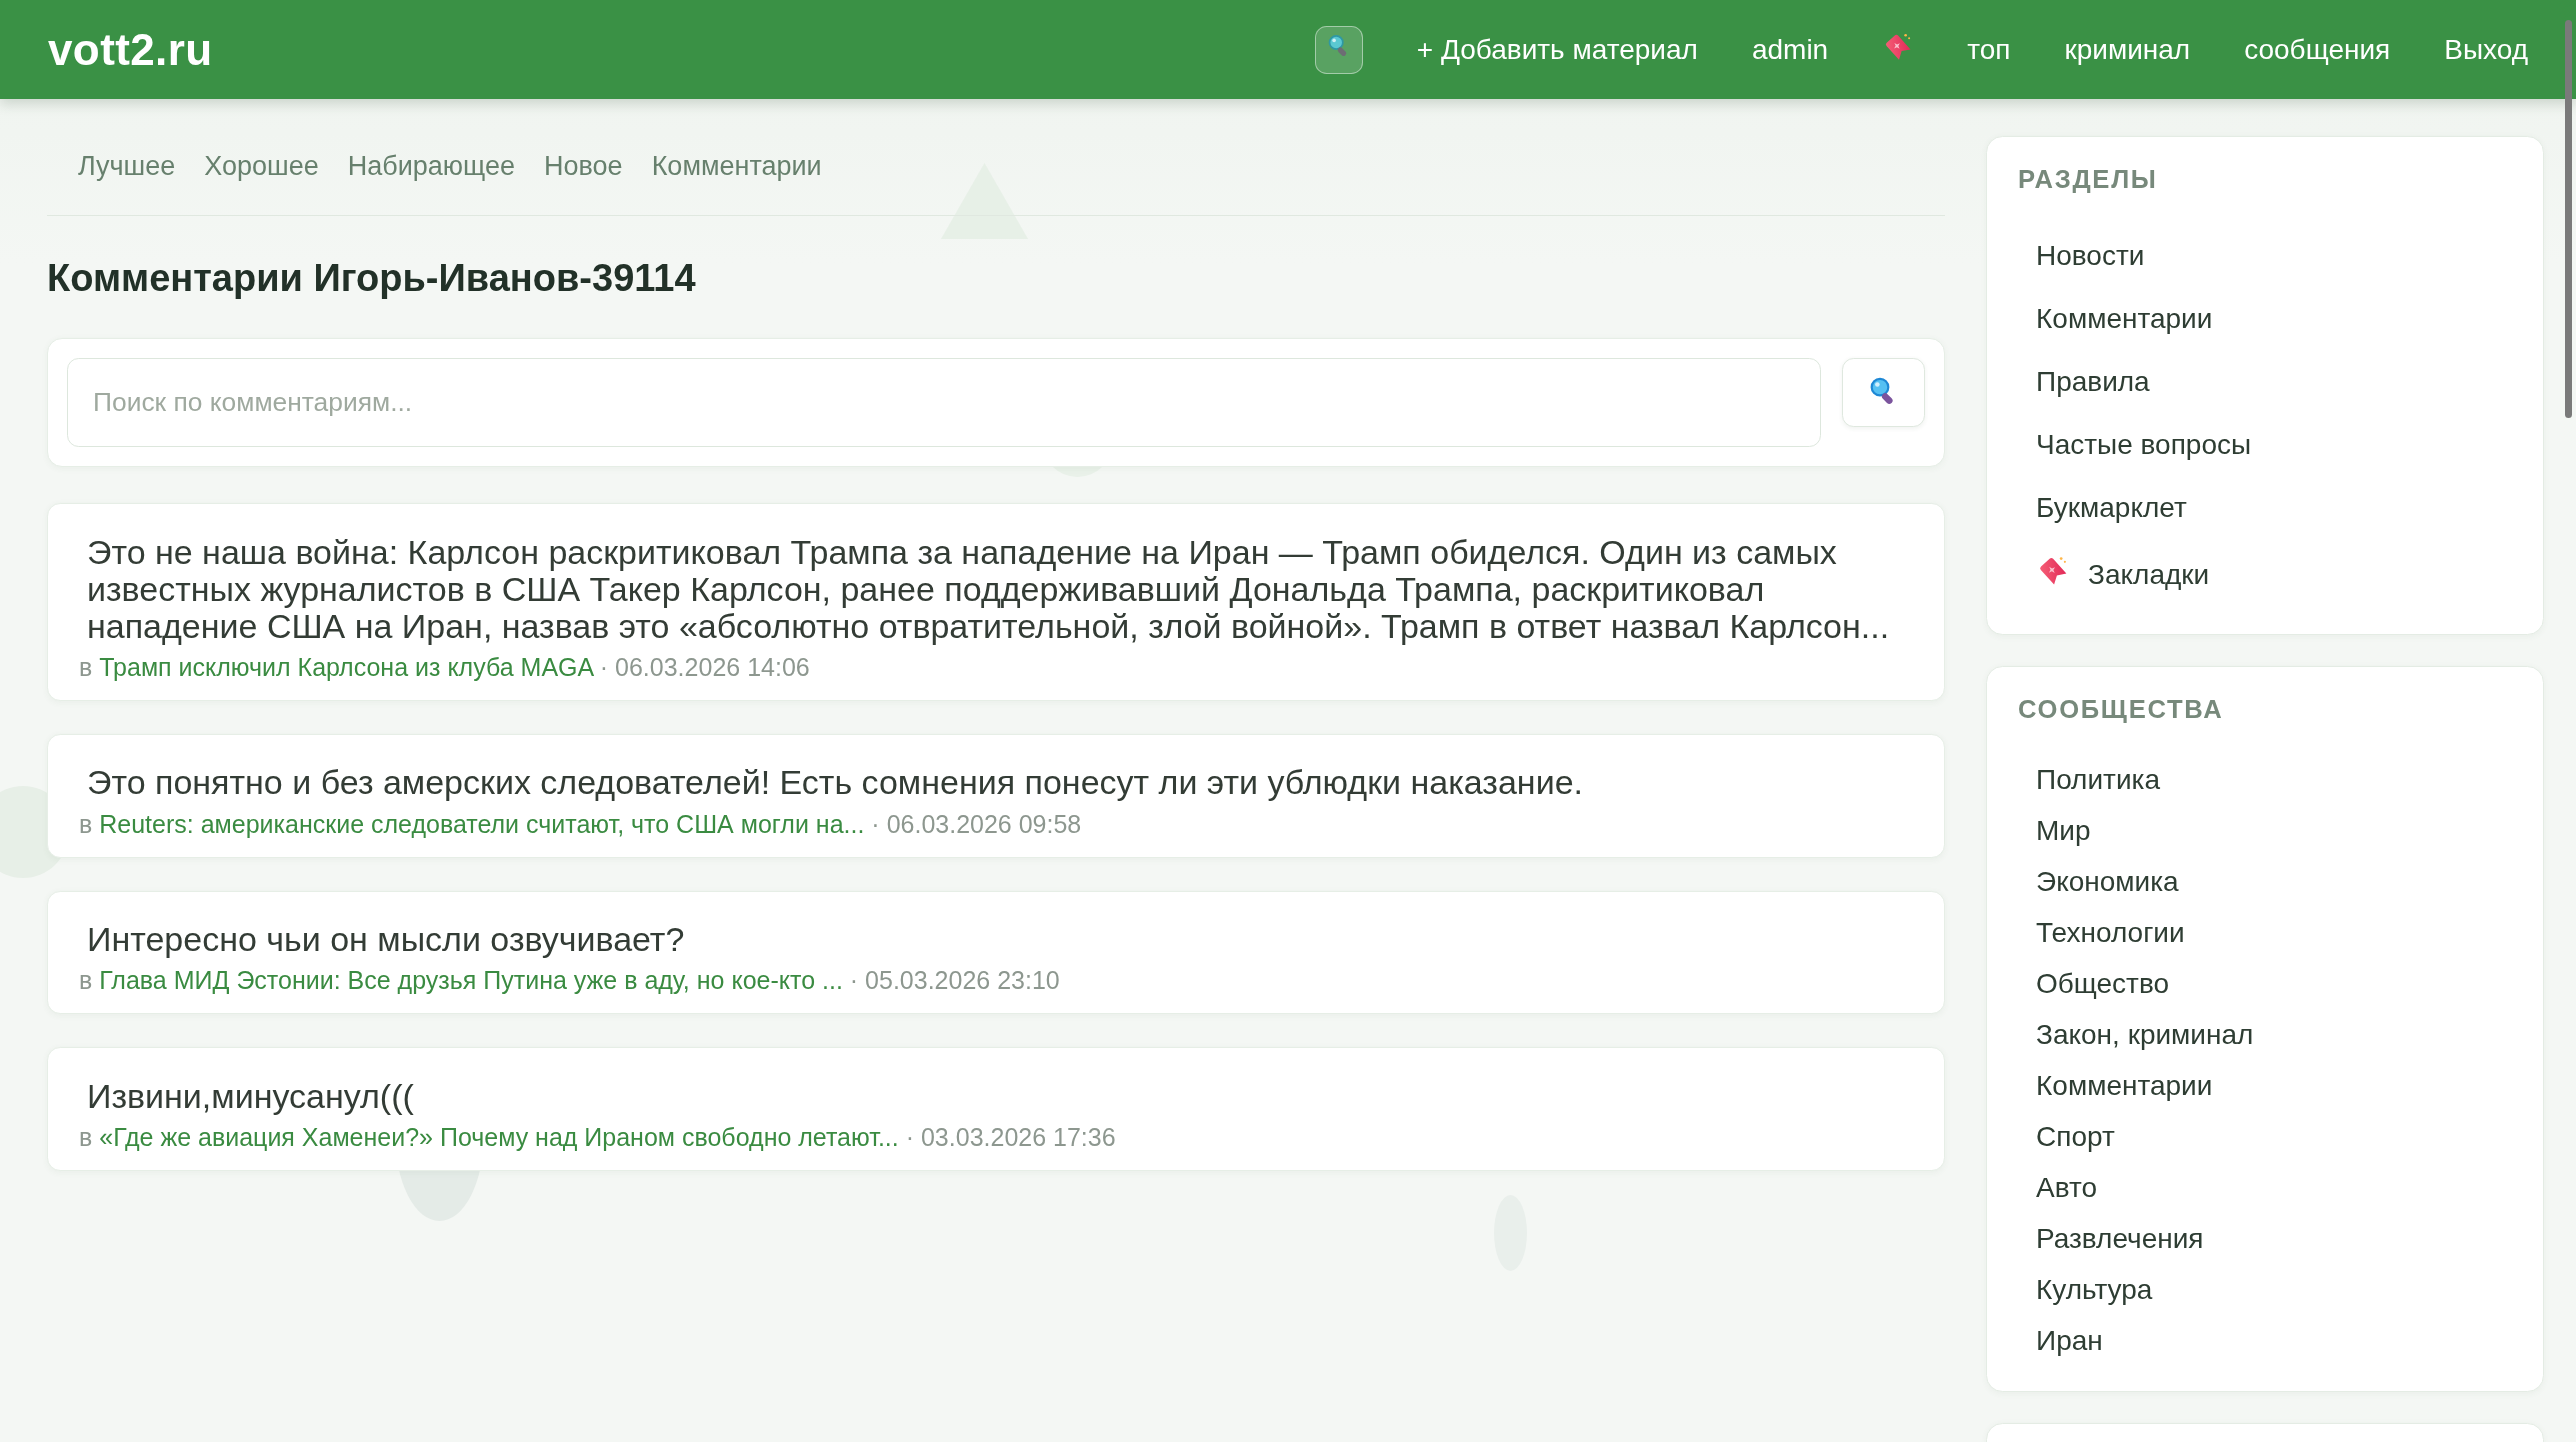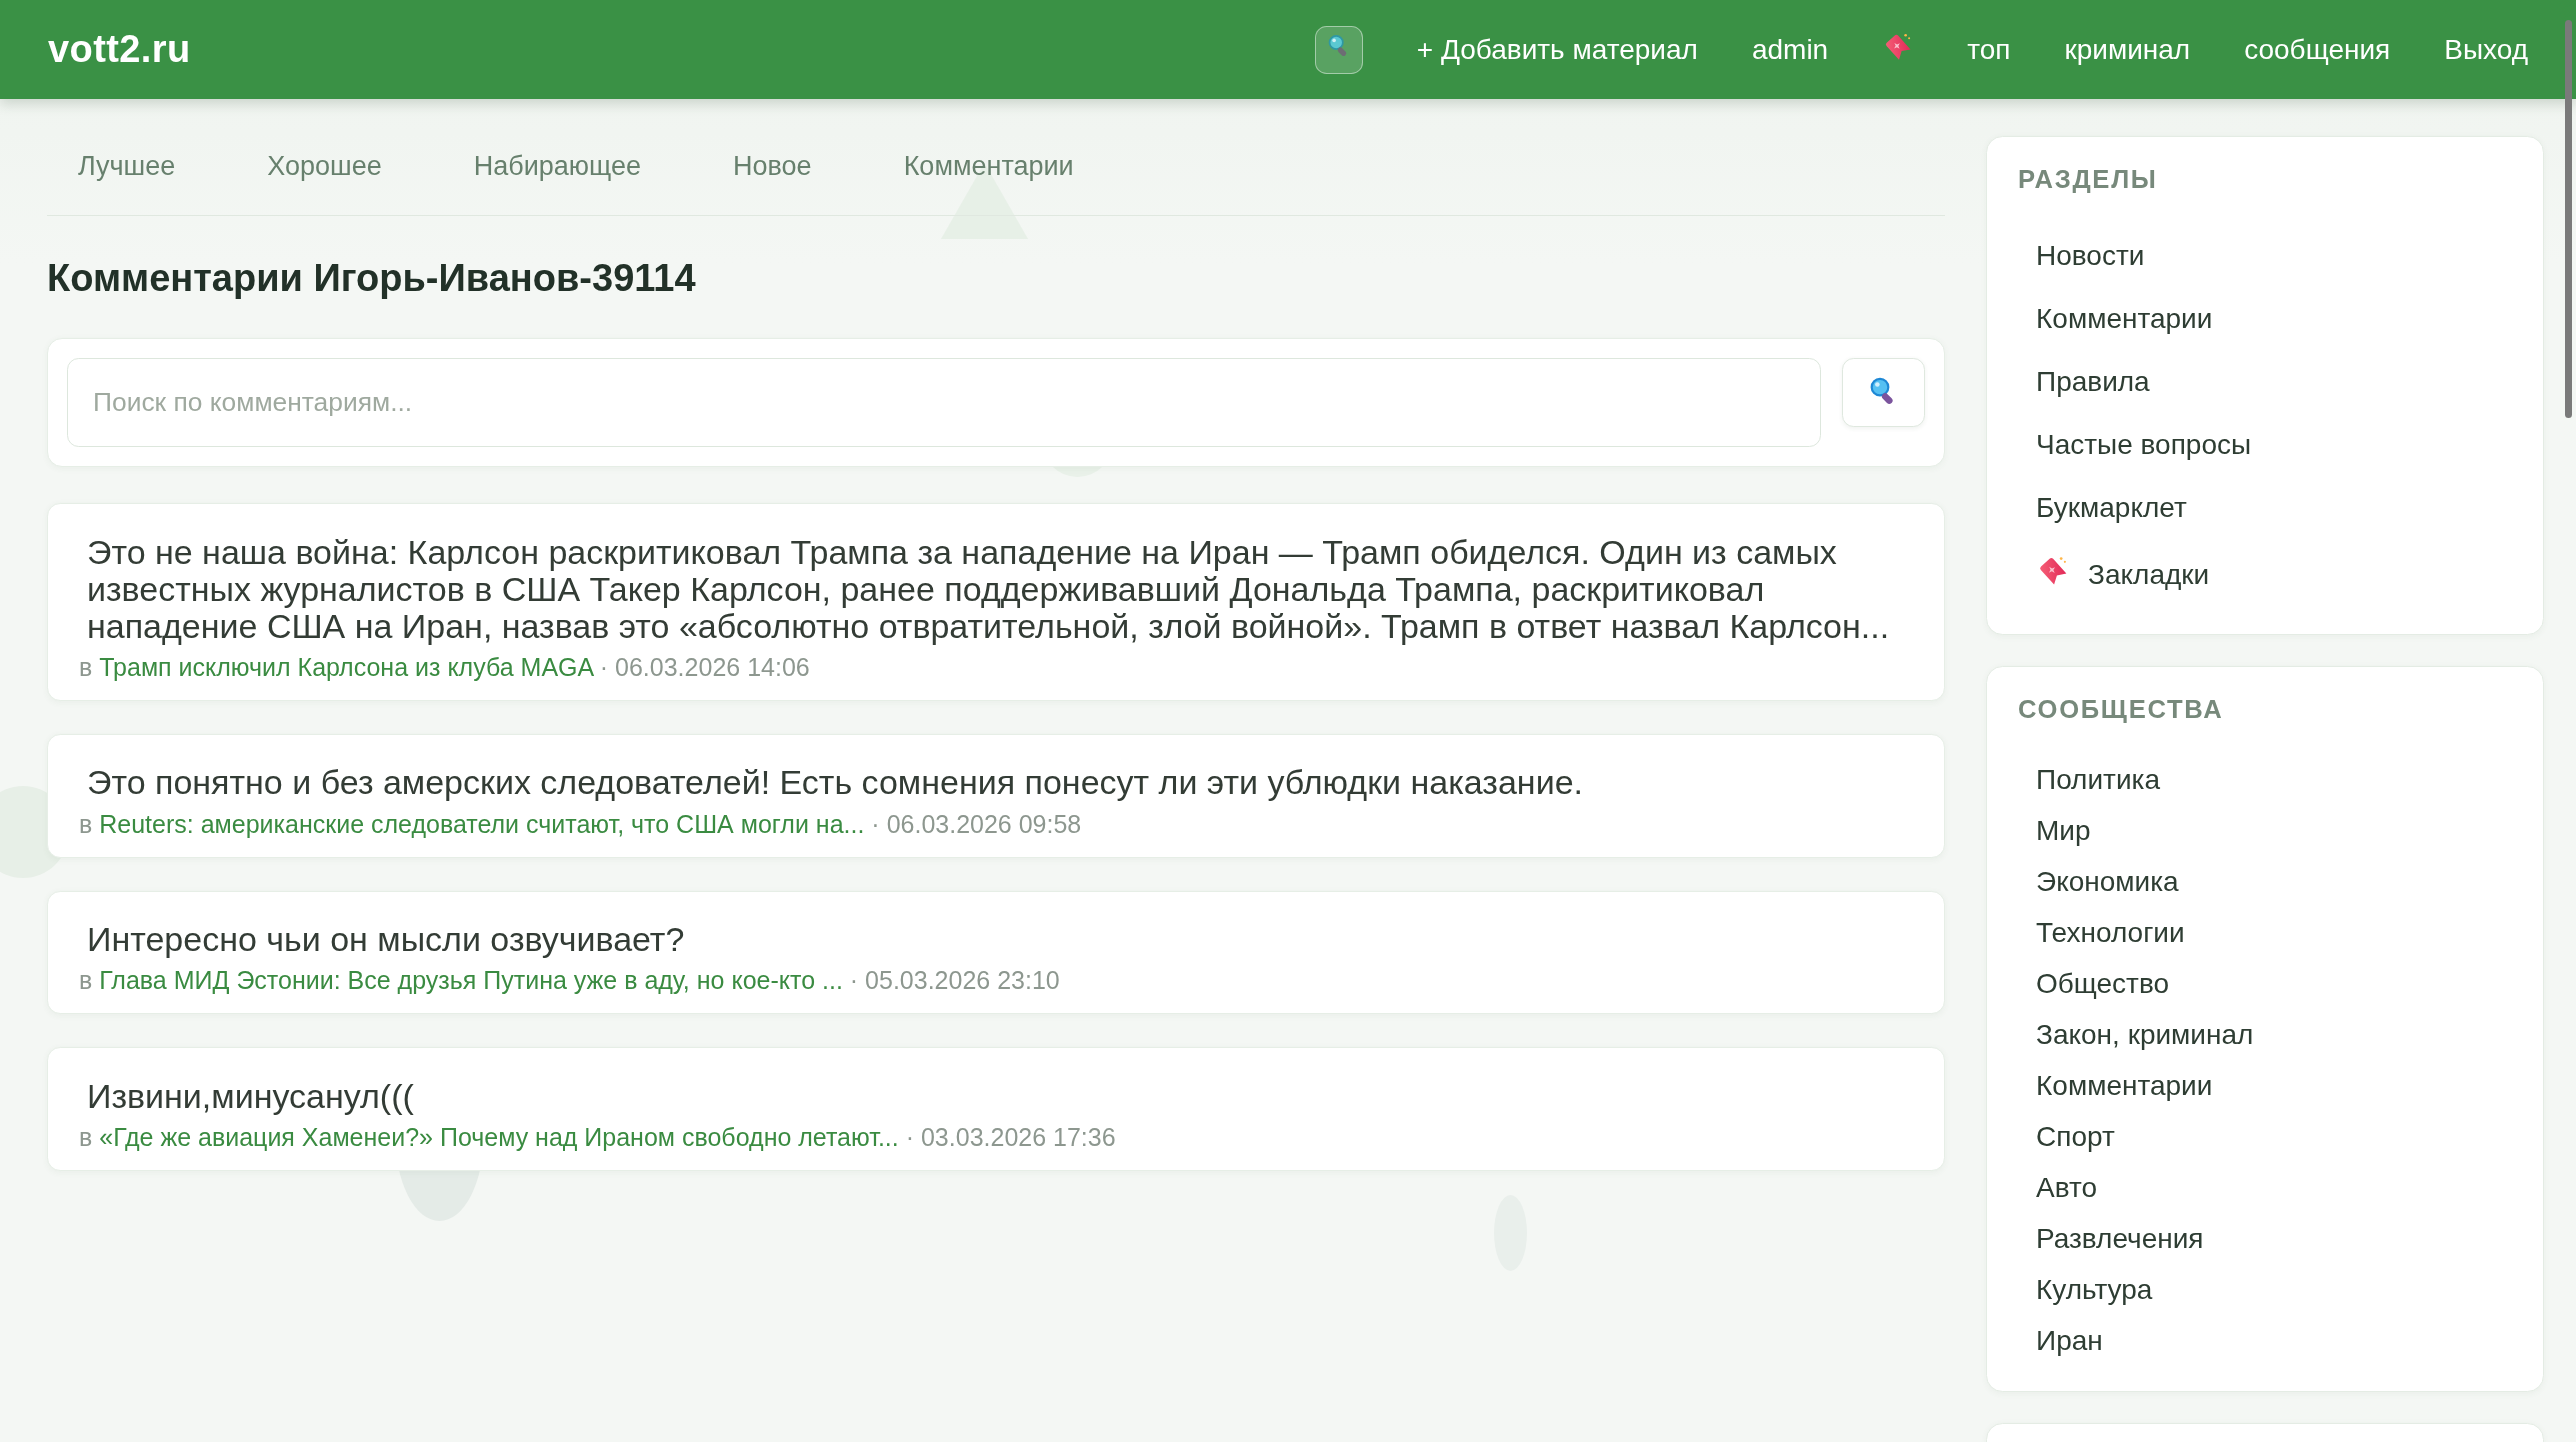--- a/index.html
+++ b/index.html
@@ -11,35 +11,35 @@
   
   .bg-shape{position:absolute;z-index:0;}
   .tri{background:#e3ede3;clip-path:polygon(50% 0,0 100%,100% 100%);opacity:.75;}
   .blob{border-radius:50%;}
   
   .header{
     position:absolute;top:0;left:0;width:100%;height:99px;background:#3a9145;
     display:flex;align-items:center;box-sizing:border-box;padding:0 48px;
     box-shadow:0 5px 11.6px rgba(40,70,45,.18);z-index:5;color:#fff;
   }
-  .logo{font-size:38px;font-weight:bold;letter-spacing:0.4px;cursor:pointer;}
+  .logo{font-size:44px;font-weight:bold;letter-spacing:0.4px;cursor:pointer;}
   .hnav{margin-left:auto;display:flex;align-items:center;gap:54px;font-size:28px;}
   .hnav-item{color:#fff;cursor:pointer;white-space:nowrap;}
   .hsearch-btn{
     width:48px;height:48px;border-radius:11.6px;background:rgba(255,255,255,.16);
     border:1.7px solid rgba(255,255,255,.45);display:flex;align-items:center;justify-content:center;
     cursor:pointer;box-sizing:border-box;
   }
   .hsearch-btn svg{width:28px;height:28px;}
   .nav-bookmark{display:flex;align-items:center;cursor:pointer;}
   .nav-bookmark svg{width:31px;height:31px;}
   
   .main{position:absolute;left:47px;top:136px;width:1898px;z-index:1;}
   .tabs{
-    display:flex;gap:92px;padding:15px 0 33px 31px;border-bottom:1.7px solid #e0e8e0;
+    display:flex;gap:29px;padding:15px 0 33px 31px;border-bottom:1.7px solid #e0e8e0;
     font-size:27px;color:#67806d;
   }
   .tab{cursor:pointer;white-space:nowrap;}
   .page-title{margin-top:41px;font-size:38px;font-weight:bold;color:#223128;}
   
   .search-card{
     margin-top:38px;background:#fff;border:0.8px solid #e6eee6;border-radius:15px;
     box-shadow:0 1.7px 6.6px rgba(60,90,60,.05);padding:19px;display:flex;gap:21.5px;align-items:stretch;
   }
   .search-input{

